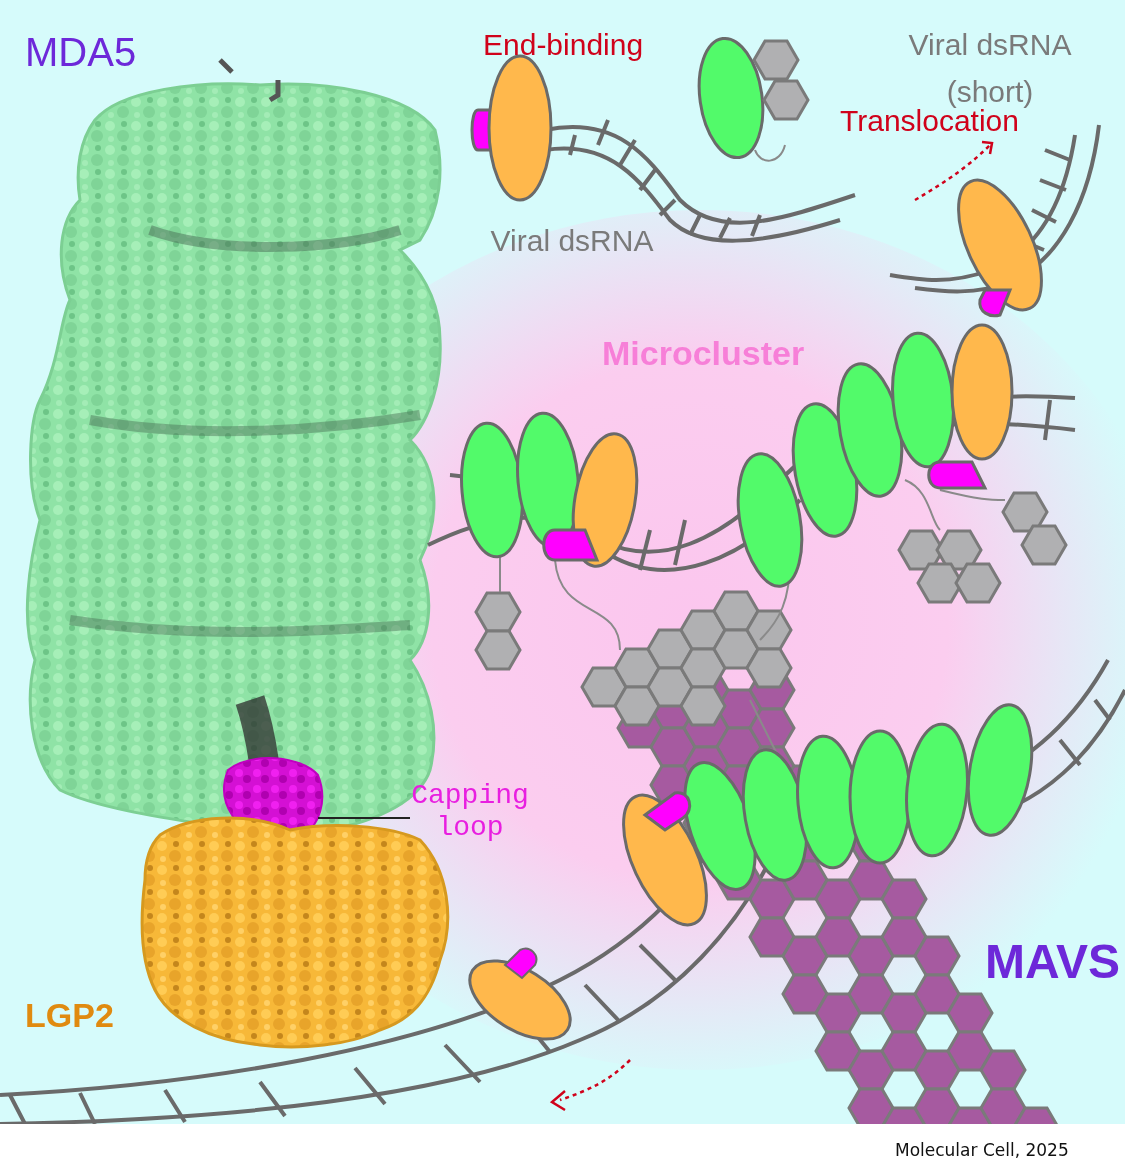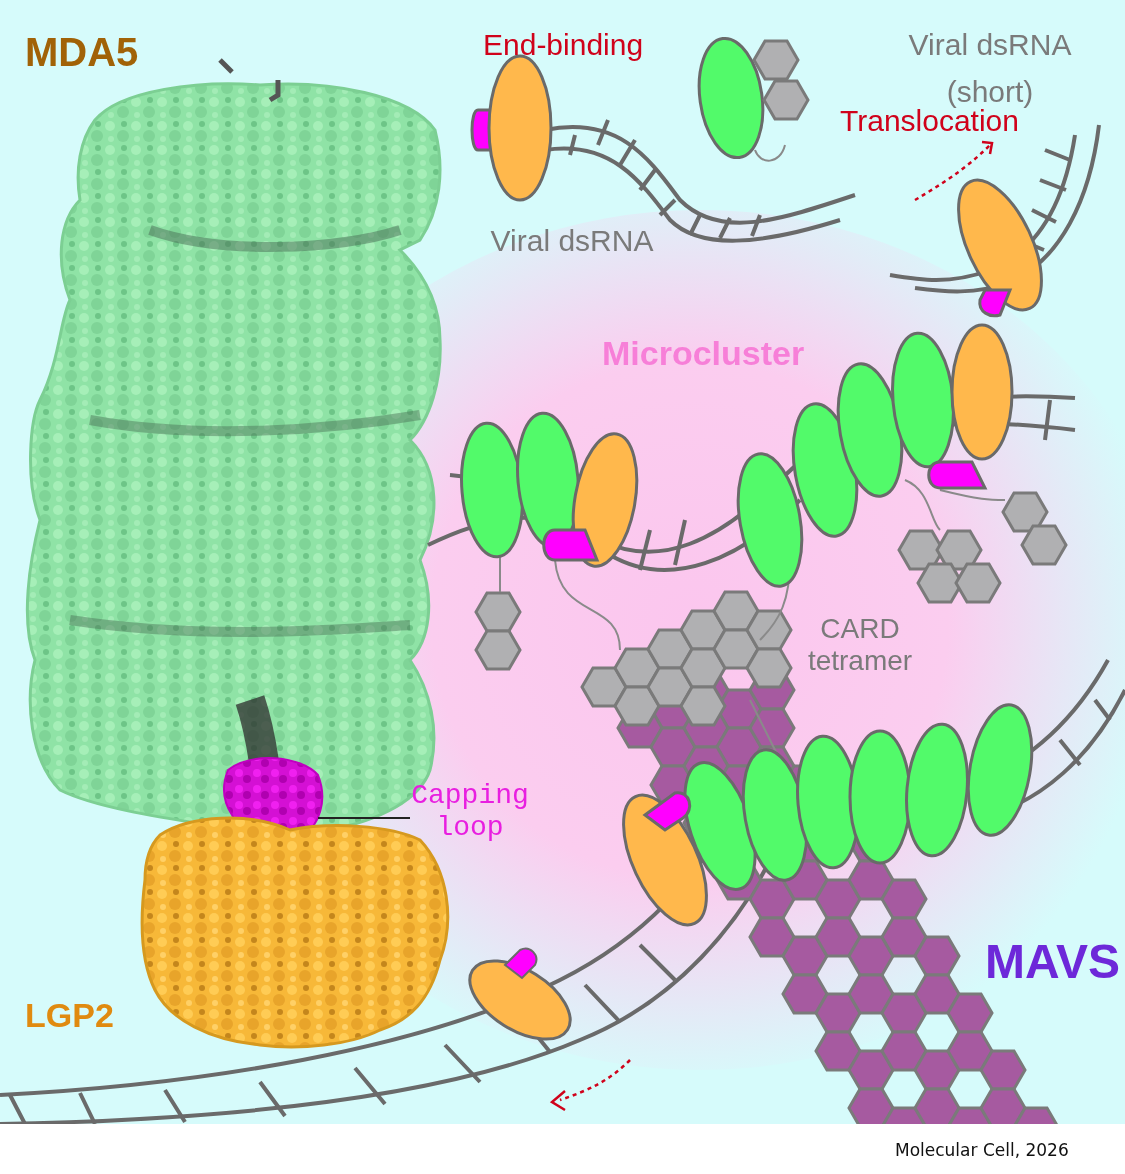--- a/index.html
+++ b/index.html
@@ -1,20 +1,20 @@
 <!DOCTYPE html>
 <html><head>
 <meta charset="utf-8">
 <style>
   html, body { margin: 0; padding: 0; background: #ffffff; }
   body { width: 1125px; height: 1174px; position: relative; overflow: hidden; font-family: "Liberation Sans", sans-serif; }
   .panel { position: absolute; left: 0; top: 0; width: 1125px; height: 1124px; overflow: hidden; }
   .panel svg { position: absolute; left: 0; top: 0; }
   .lbl { position: absolute; white-space: nowrap; line-height: 1; }
-  .title-mda5 { left: 25px; top: 32px; font-size: 40px; font-weight: bold; color: #a16207; }
+  .title-mda5 { left: 25px; top: 32px; font-size: 40px; font-weight: normal; color: #6d28d9; }
   .title-lgp2 { left: 25px; top: 998px; font-size: 34px; font-weight: bold; color: #e08a10; }
   .title-mavs { left: 985px; top: 938px; font-size: 48px; font-weight: bold; color: #6d28d9; }
   .title-micro { left: 602px; top: 336px; font-size: 34px; font-weight: bold; color: #f77fd8; }
   .red { color: #d0021b; font-size: 30px; }
   .grey { color: #7a7a7a; font-size: 30px; text-align: center; }
   .pink { color: #e81fe0; font-size: 28px; text-align: center; }
   .cite { position: absolute; left: 895px; top: 1140px; font-size: 17px; color: #111; font-family: "DejaVu Sans", sans-serif; }
 </style>
 </head>
 <body>
@@ -243,23 +243,19 @@
   <div class="lbl red" style="left:483px; top:30px;">End-binding</div>
   <div class="lbl red" style="left:840px; top:106px;">Translocation</div>
 
   <div class="lbl grey" style="left:482px; top:226px; width:180px;">
     <div>Viral dsRNA</div>
   </div>
   <div class="lbl grey" style="left:905px; top:30px; width:170px;">
     <div>Viral dsRNA</div>
     <div style="margin-top:17px;">(short)</div>
   </div>
-  <div class="lbl grey" style="left:800px; top:615px; width:120px; font-size:28px;">
-    <div>CARD</div>
-    <div style="margin-top:4px;">tetramer</div>
-  </div>
   <div class="lbl pink" style="left:405px; top:782px; width:130px;font-family:Liberation Mono, monospace;">
     <div>Capping</div>
     <div style="margin-top:4px;">loop</div>
   </div>
 </div>
 
-<div class="cite">Molecular Cell, 2026</div>
+<div class="cite">Molecular Cell, 2025</div>
 
 </body></html>

